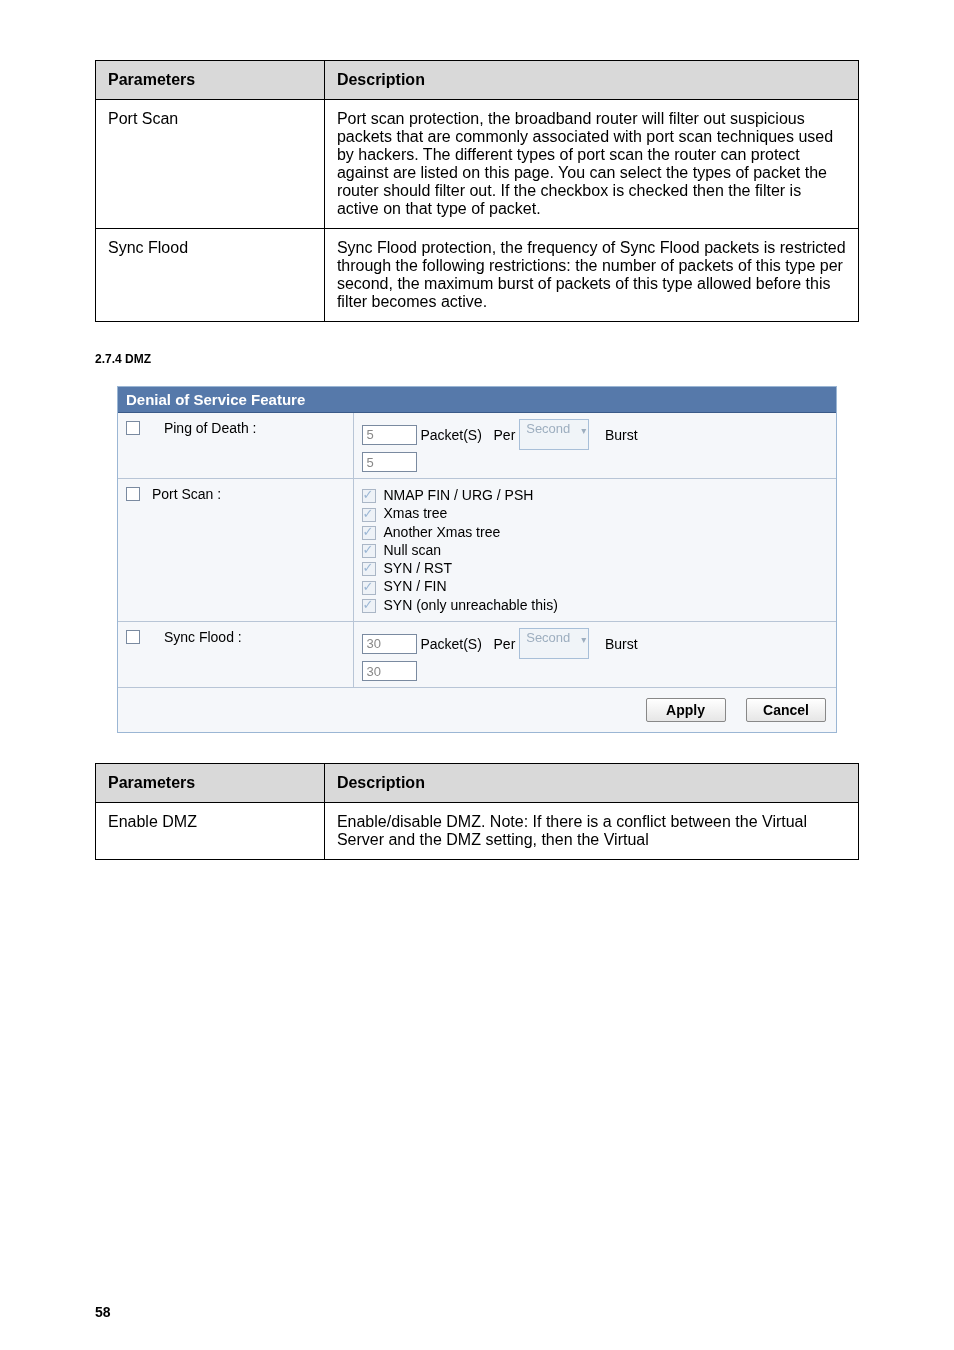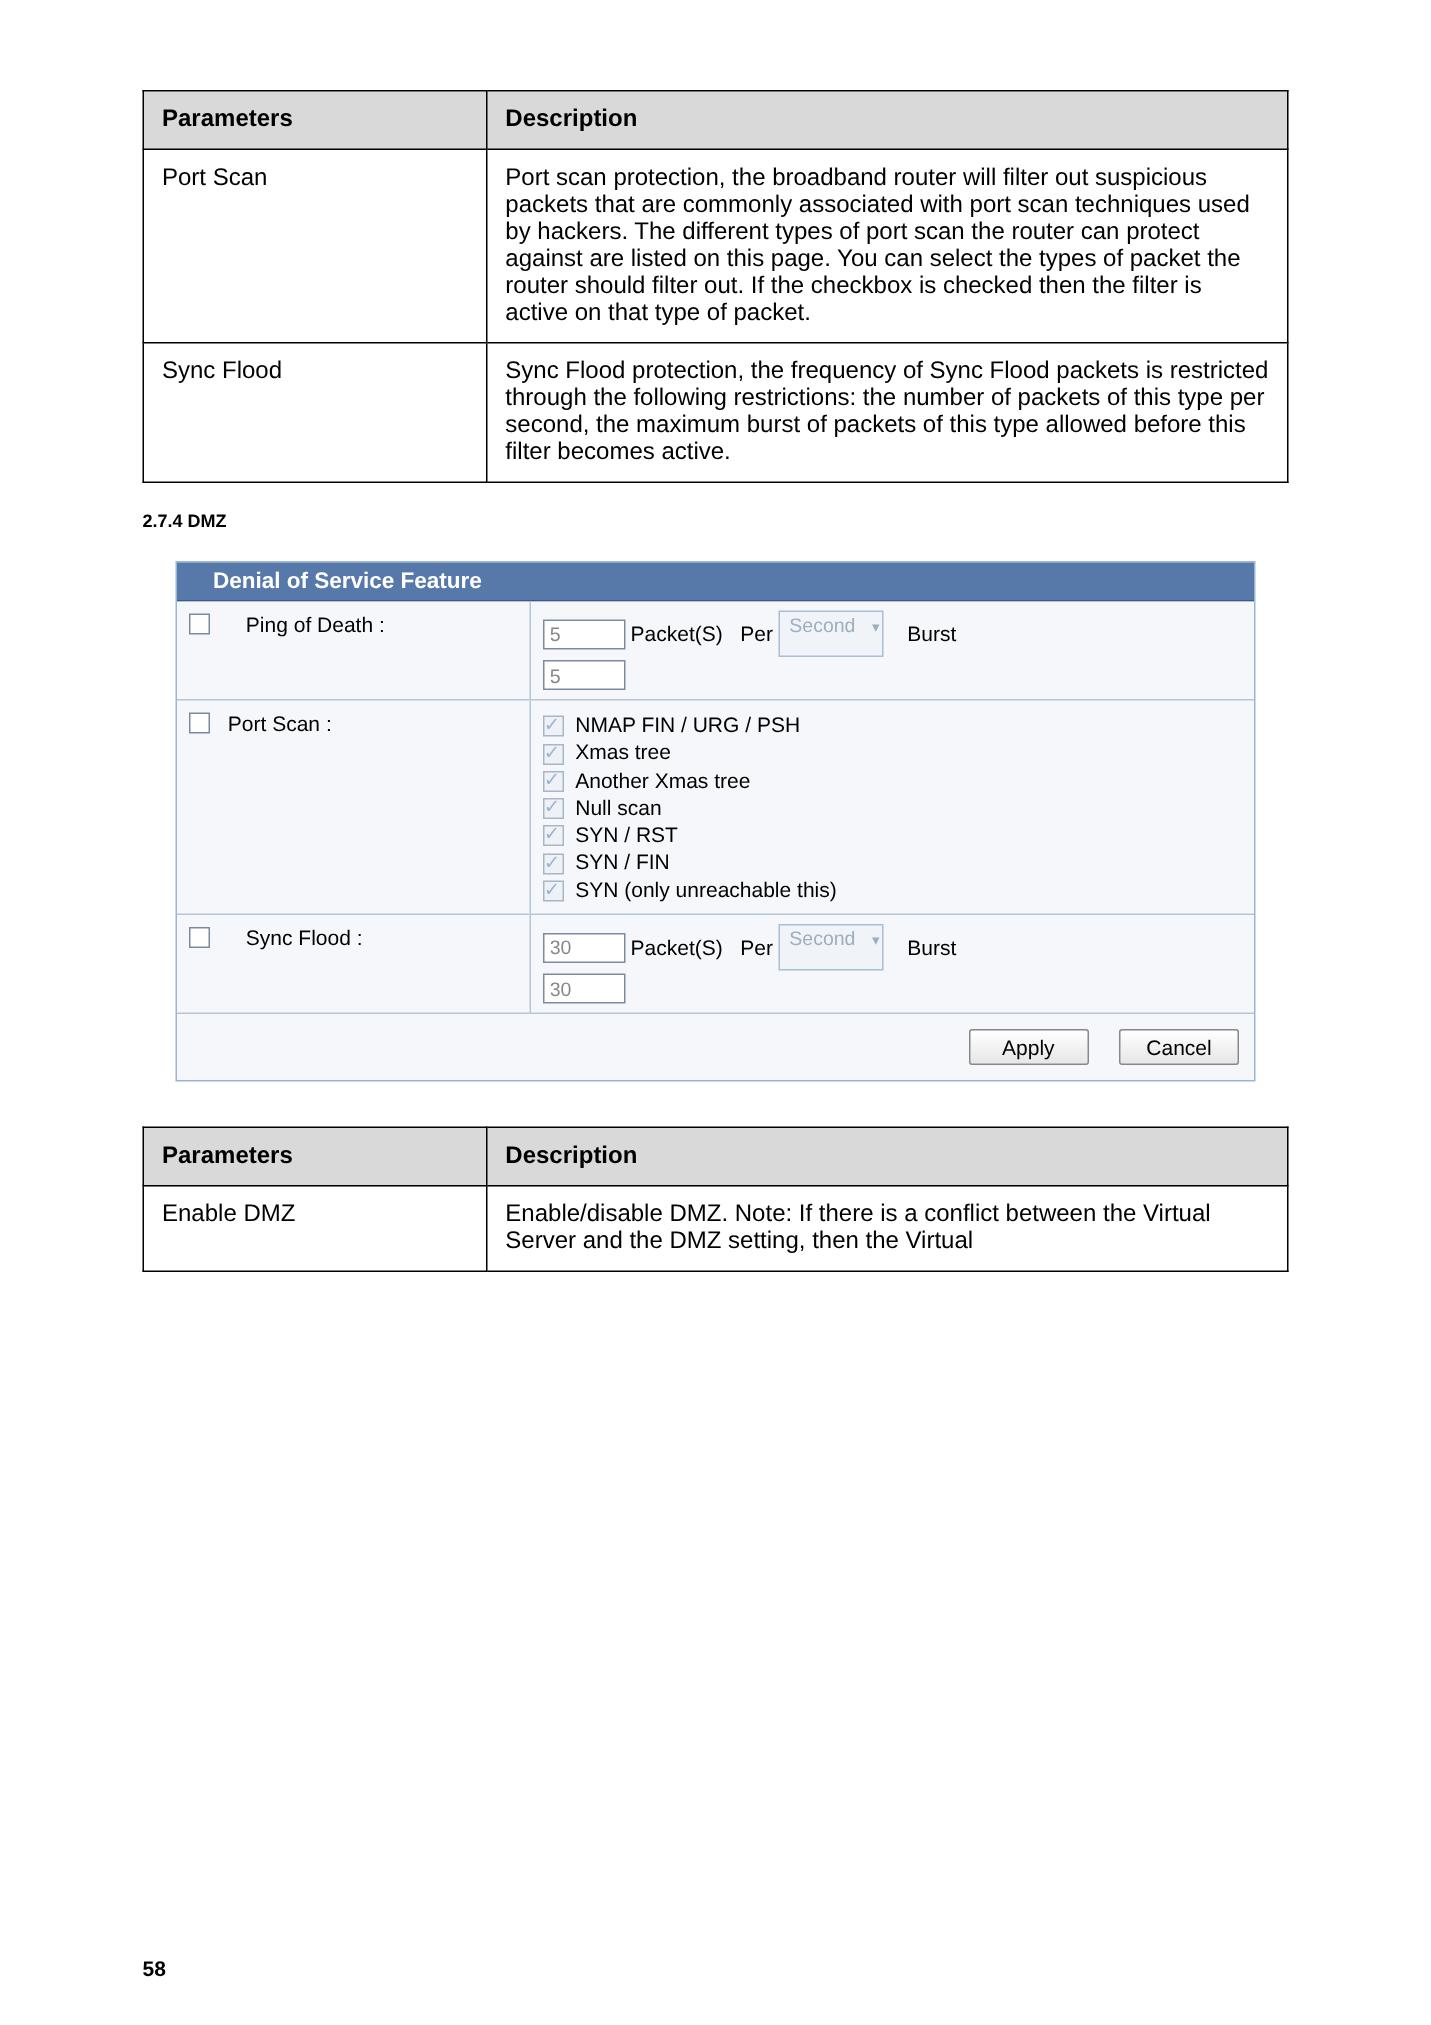--- a/index.html
+++ b/index.html
@@ -10,21 +10,21 @@
     font-family: Arial, sans-serif;
     font-size: 16px;
     color: #000;
     background: #fff;
     position: relative;
   }
 
   .doc-table {
     width: 100%;
     border-collapse: collapse;
-    margin-bottom: 18px;
+    margin-bottom: 30px;
   }
   .doc-table td, .doc-table th {
     border: 1px solid #000;
     padding: 10px 12px;
     vertical-align: top;
     font-size: 16px;
   }
   .doc-table th {
     background: #d9d9d9;
     font-weight: bold;
@@ -44,21 +44,21 @@
     margin: 20px auto 30px auto;
     border: 1px solid #9bb6d4;
     background: repeating-linear-gradient(0deg,#f3f6fa,#f3f6fa 1px,#eef2f7 2px);
     padding:0;
   }
   .panel-title {
     background: #5679aa;
     color: #fff;
     font-weight: bold;
     font-size: 15px;
-    padding: 4px 24px;
+    padding: 4px 8px;
     border-bottom: 1px solid #3a5a88;
   }
   .panel-table { width:100%; border-collapse: collapse; }
   .panel-table tr { border-bottom: 1px solid #b8c5d6; }
   .panel-table td {
     padding: 6px 8px;
     vertical-align: top;
     font-size: 14px;
     border-right: 1px solid #b8c5d6;
     background:#f5f7fa;
@@ -119,20 +119,21 @@
   .btn {
     display:inline-block;
     min-width:80px;
     text-align:center;
     border:1px solid #888;
     background:linear-gradient(#fff,#e6e6e6);
     font-size:14px;
     padding:3px 16px;
     margin-left:16px;
     border-radius:2px;
+    font-weight:bold;
   }
 
   .page-num {
     position:absolute;
     bottom:30px;
     width:764px;
     font-size:14px;
     font-weight:bold;
   }
 </style>

